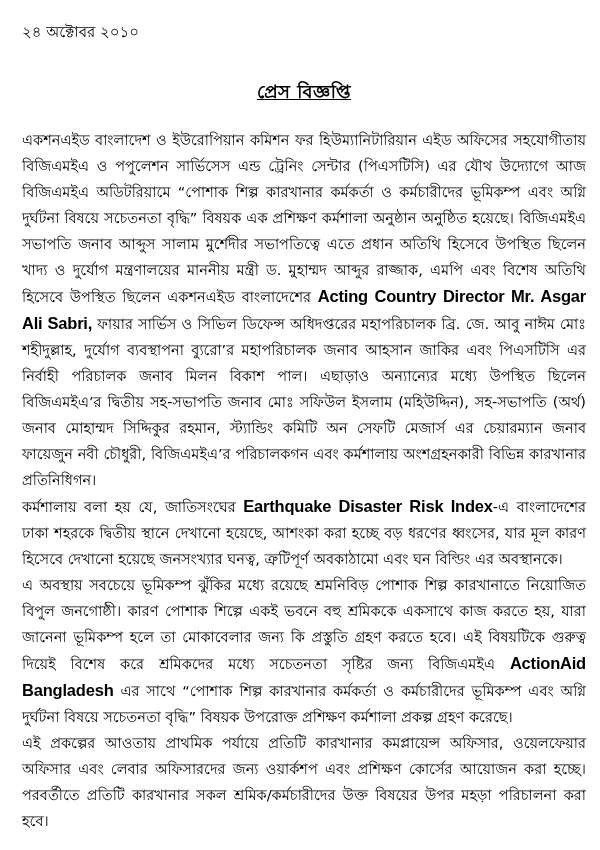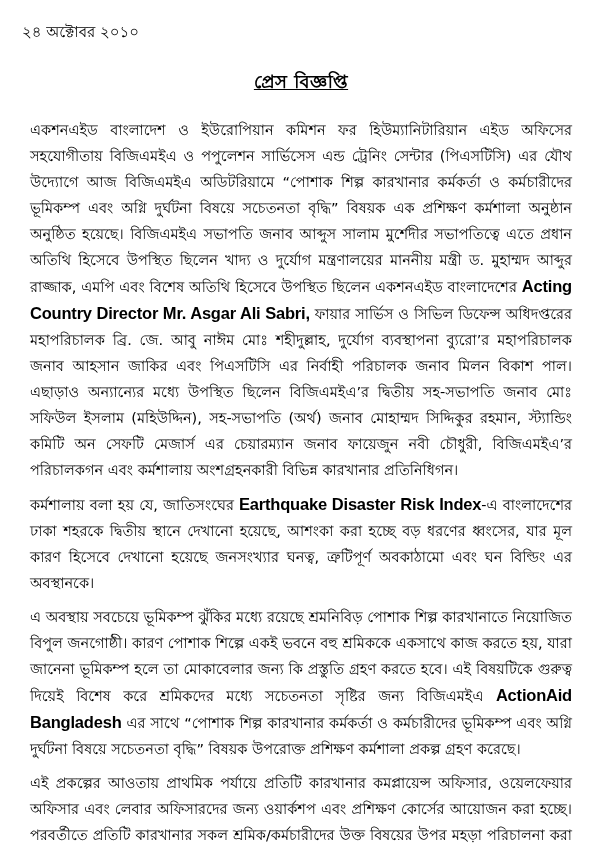--- a/index.html
+++ b/index.html
@@ -8,47 +8,47 @@
     background: #ffffff;
     color: #000000;
   }
   .page {
     position: relative;
     width: 600px;
     height: 850px;
     margin: 0 auto;
     background: #ffffff;
     box-sizing: border-box;
-    padding: 22px 20px 0 22px;
+    padding: 22px 14px 0 22px;
     font-family: "DejaVu Sans", "Liberation Serif", sans-serif;
     overflow: hidden;
   }
   .date {
     font-size: 15px;
     line-height: 20px;
     text-align: left;
     margin: 0 0 10px 0;
   }
   .title {
     font-size: 18px;
     font-weight: bold;
     text-align: center;
     text-decoration: underline;
-    margin: 26px 0 18px 0;
+    margin: 36px 0 18px 0;
     letter-spacing: 0.5px;
   }
   .heading {
     font-size: 17px;
     font-weight: bold;
     text-align: center;
     line-height: 1.6;
     margin: 0 0 8px 0;
   }
   .body-text p.para {
-    margin: 8px;
+    margin: 0;
     font-size: 14.5px;
     line-height: 26px;
     text-align: justify;
     text-justify: inter-word;
   }
   .body-text .bn { }
   .body-text .en {
     font-family: "Liberation Sans", sans-serif;
     font-weight: bold;
     font-size: 16.5px;

